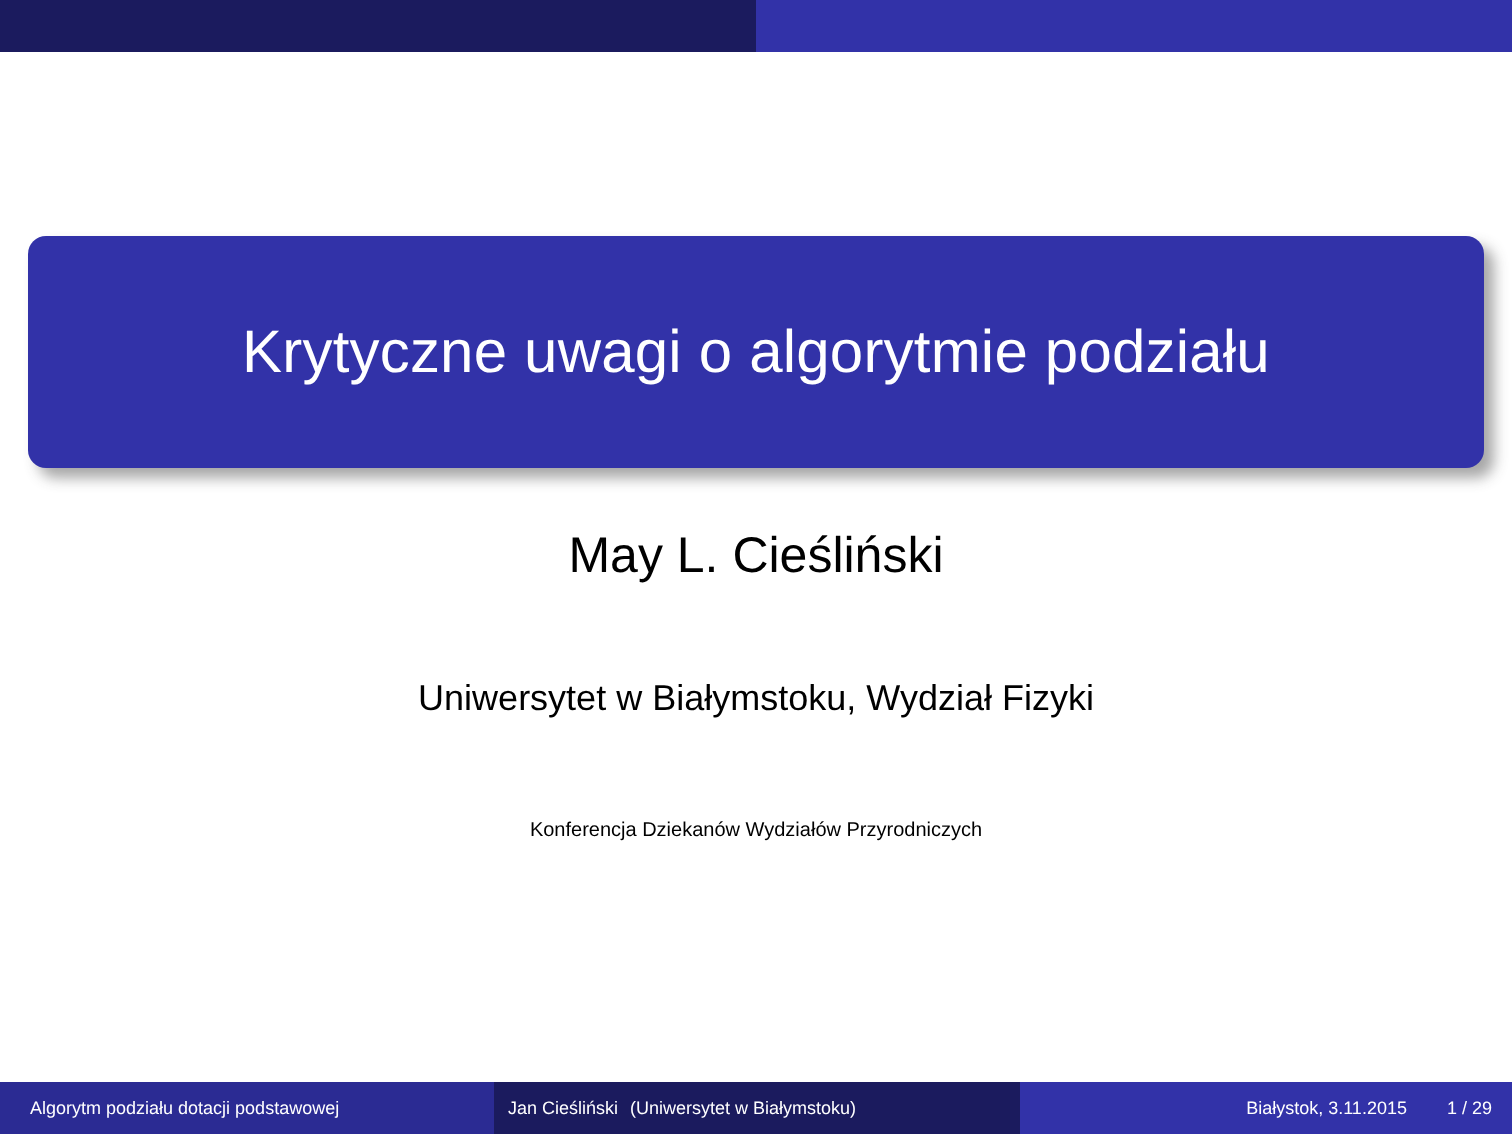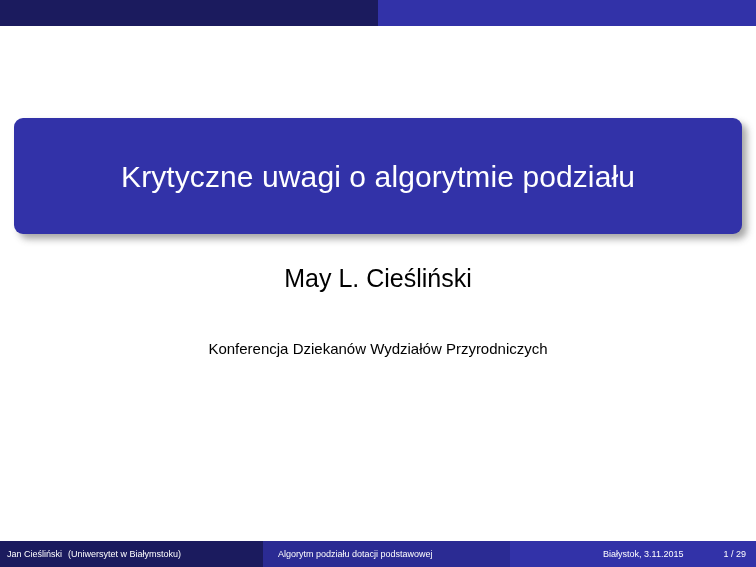--- a/index.html
+++ b/index.html
@@ -86,21 +86,21 @@
   .affiliation {
     font-size: 18px;
     line-height: 24px;
     margin: 0;
     padding-top: 43px;
   }
   .conference {
     padding-top: 44px;
   }
   .conference-line {
-    font-size: 15px;
+    font-size: 10px;
     line-height: 22px;
     margin: 0;
   }
 
   
   .footer-bar {
     position: absolute;
     left: 0;
     bottom: 0;
     width: 756px;
@@ -137,49 +137,50 @@
   }
   .footer-affil {
     white-space: nowrap;
     padding-left: 6px;
   }
   .footer-date {
     white-space: nowrap;
   }
   .footer-page {
     white-space: nowrap;
-    padding-left: 40px;
+    padding-left: 20px;
   }
 </style>
 </head>
 <body>
 
 <div class="top-bar">
   <div class="top-bar-left"></div>
   <div class="top-bar-right"></div>
 </div>
 
 <div class="title-wrap">
   <div class="title-box">
     <div class="title-line">Krytyczne uwagi o algorytmie podziału</div>
   </div>
 </div>
 
 <div class="meta">
   <p class="author">May L. Cieśliński</p>
+  <p class="affiliation">Uniwersytet w Białymstoku, Wydział Fizyki</p>
   <div class="conference">
     <p class="conference-line">Konferencja Dziekanów Wydziałów Przyrodniczych</p>
   </div>
 </div>
 
 <div class="footer-bar">
+  <div class="footer-seg footer-mid">
+    <span class="footer-title">Algorytm podziału dotacji podstawowej</span>
+  </div>
   <div class="footer-seg footer-left">
     <span class="footer-author">Jan Cieśliński</span>
     <span class="footer-affil">(Uniwersytet w Białymstoku)</span>
-  </div>
-  <div class="footer-seg footer-mid">
-    <span class="footer-title">Algorytm podziału dotacji podstawowej</span>
   </div>
   <div class="footer-seg footer-right">
     <span class="footer-date">Białystok, 3.11.2015</span>
     <span class="footer-page">1 / 29</span>
   </div>
 </div>
 
 </body></html>

